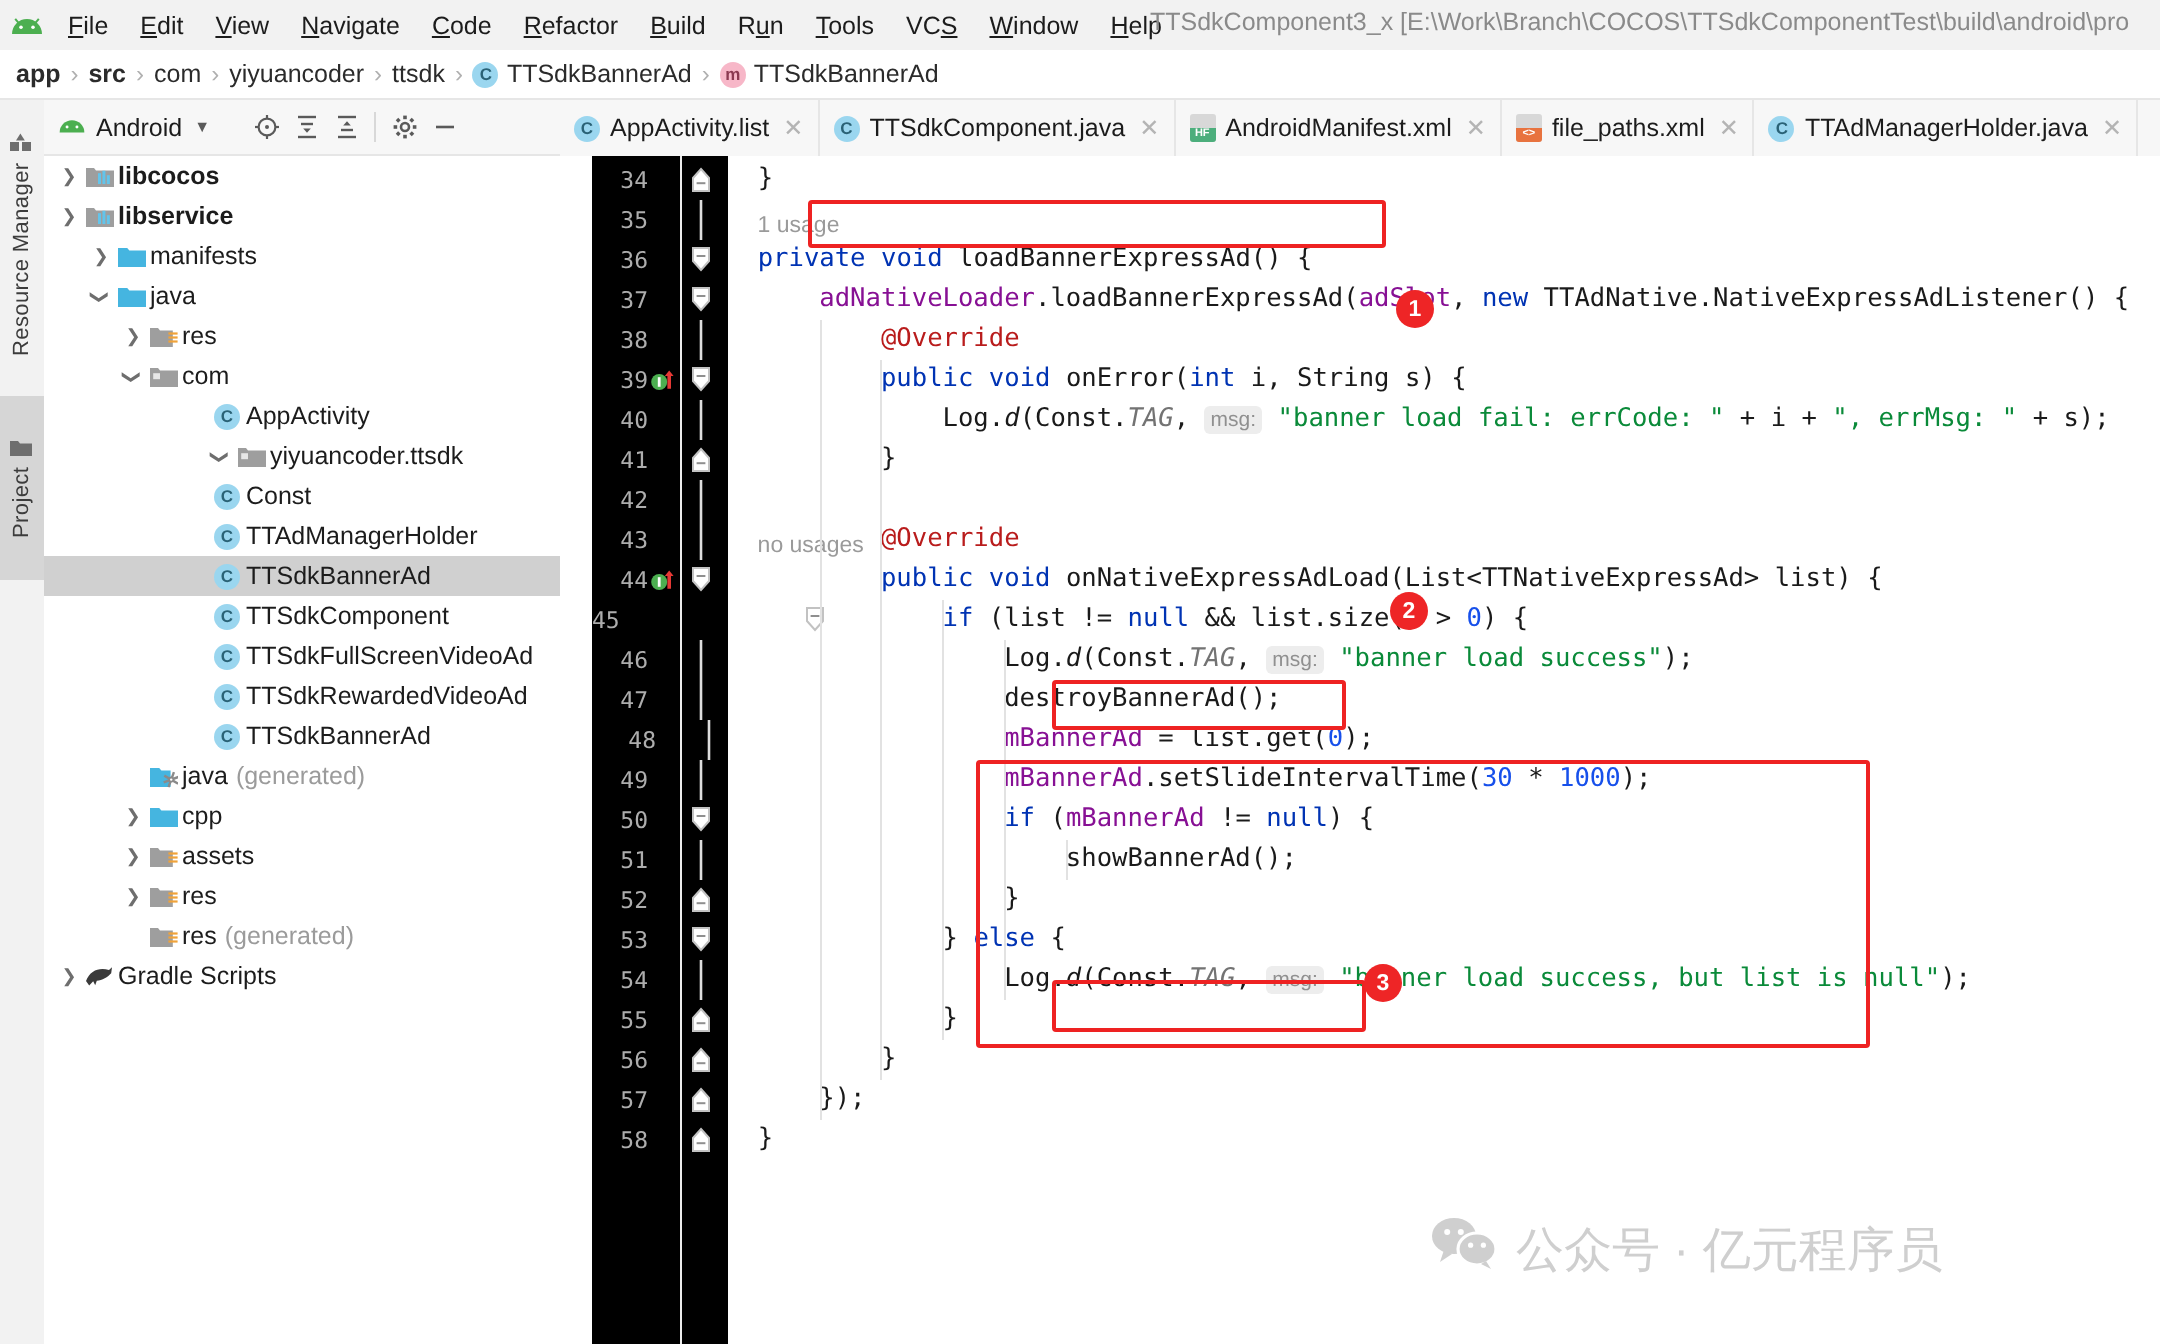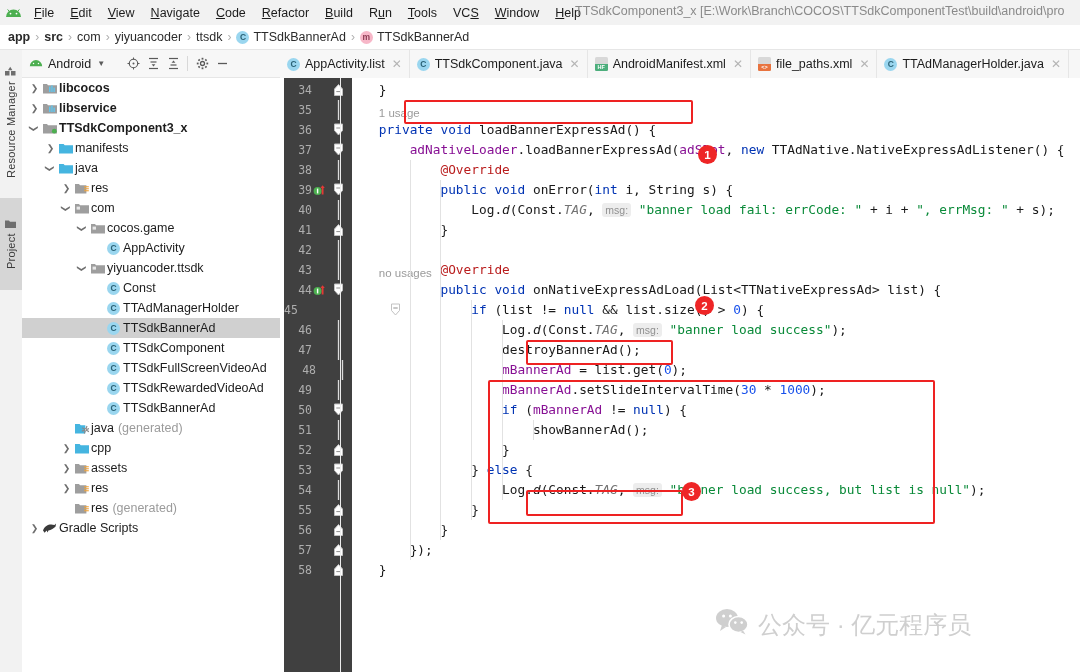--- a/index.html
+++ b/index.html
@@ -124,21 +124,21 @@
   }
   .xmlico.hf:after{background:#4cae7c;}
   .xmlico.cd:after{background:#e8733f;}
 
   
   .editor{
     position:absolute;left:280px;top:78px;width:800px;height:594px;
     background:#ffffff;overflow:hidden;
   }
   .gutter{
-    position:absolute;left:4px;top:0;width:68px;height:594px;background:#404040;
+    position:absolute;left:16px;top:0;width:68px;height:594px;background:#000000;
   }
   .gline{
     position:absolute;left:0;width:68px;height:20px;
     font-family:"DejaVu Sans Mono",monospace;font-size:11.5px;color:#adadad;
     display:flex;align-items:center;
   }
   .gnum{width:28px;text-align:right;}
   .gmark{width:16px;display:flex;align-items:center;justify-content:center;}
   .gfold{width:20px;display:flex;align-items:center;justify-content:center;}
   .vrule{position:absolute;left:60px;top:0;width:1px;height:594px;background:#ececec;}
@@ -334,32 +334,20 @@
               <svg width="14" height="13" viewBox="0 0 14 13">
                 <path d="M0 2 h4 l1 1.2 h9 v8.3 h-14 z" fill="#9e9e9e"></path>
                 <rect x="6" y="4.6" width="1.5" height="5.4" fill="#63c4ea"></rect>
                 <rect x="8.2" y="3.4" width="1.5" height="6.6" fill="#63c4ea"></rect>
                 <rect x="10.4" y="5.6" width="1.5" height="4.4" fill="#63c4ea"></rect>
               </svg>
             </span>
           </span>
           <span class="tlbl b">libservice</span>
         </div>
-        <div class="trow" style="padding-left: 6px;">
-          <span class="tarrow" style="transform: rotate(90deg);">❯</span>
-          <span class="tico">
-            <span style="display: inline-flex; align-items: center;">
-              <svg width="14" height="13" viewBox="0 0 14 13">
-                <path d="M0 2 h4 l1 1.2 h9 v8.3 h-14 z" fill="#9e9e9e"></path>
-                <circle cx="11.3" cy="9.2" r="2.4" fill="#4caf50"></circle>
-              </svg>
-            </span>
-          </span>
-          <span class="tlbl b">TTSdkComponent3_x</span>
-        </div>
         <div class="trow" style="padding-left: 22px;">
           <span class="tarrow">❯</span>
           <span class="tico">
             <span style="display: inline-flex; align-items: center;">
               <svg width="14" height="13" viewBox="0 0 14 13">
                 <path d="M0 2 h4.6 l1.1 1.3 h8.3 v8.2 h-14 z" fill="#45b5e0"></path>
               </svg>
             </span>
           </span>
           <span class="tlbl">manifests</span>
@@ -394,40 +382,28 @@
           <span class="tico">
             <span style="display: inline-flex; align-items: center;">
               <svg width="14" height="13" viewBox="0 0 14 13">
                 <path d="M0 2 h4 l1 1.2 h9 v8.3 h-14 z" fill="#9e9e9e"></path>
                 <rect x="1.6" y="4.6" width="3.4" height="3" fill="#ffffff" opacity=".75"></rect>
               </svg>
             </span>
           </span>
           <span class="tlbl">com</span>
         </div>
-        <div class="trow" style="padding-left: 54px;">
-          <span class="tarrow" style="transform: rotate(90deg);">❯</span>
-          <span class="tico">
-            <span style="display: inline-flex; align-items: center;">
-              <svg width="14" height="13" viewBox="0 0 14 13">
-                <path d="M0 2 h4 l1 1.2 h9 v8.3 h-14 z" fill="#9e9e9e"></path>
-                <rect x="1.6" y="4.6" width="3.4" height="3" fill="#ffffff" opacity=".75"></rect>
-              </svg>
-            </span>
-          </span>
-          <span class="tlbl">cocos.game</span>
-        </div>
         <div class="trow" style="padding-left: 70px;">
           <span class="tarrow"></span>
           <span class="tico">
             <span class="jico">C</span>
           </span>
           <span class="tlbl">AppActivity</span>
         </div>
-        <div class="trow" style="padding-left: 54px;">
+        <div class="trow" style="padding-left: 82px;">
           <span class="tarrow" style="transform: rotate(90deg);">❯</span>
           <span class="tico">
             <span style="display: inline-flex; align-items: center;">
               <svg width="14" height="13" viewBox="0 0 14 13">
                 <path d="M0 2 h4 l1 1.2 h9 v8.3 h-14 z" fill="#9e9e9e"></path>
                 <rect x="1.6" y="4.6" width="3.4" height="3" fill="#ffffff" opacity=".75"></rect>
               </svg>
             </span>
           </span>
           <span class="tlbl">yiyuancoder.ttsdk</span>

